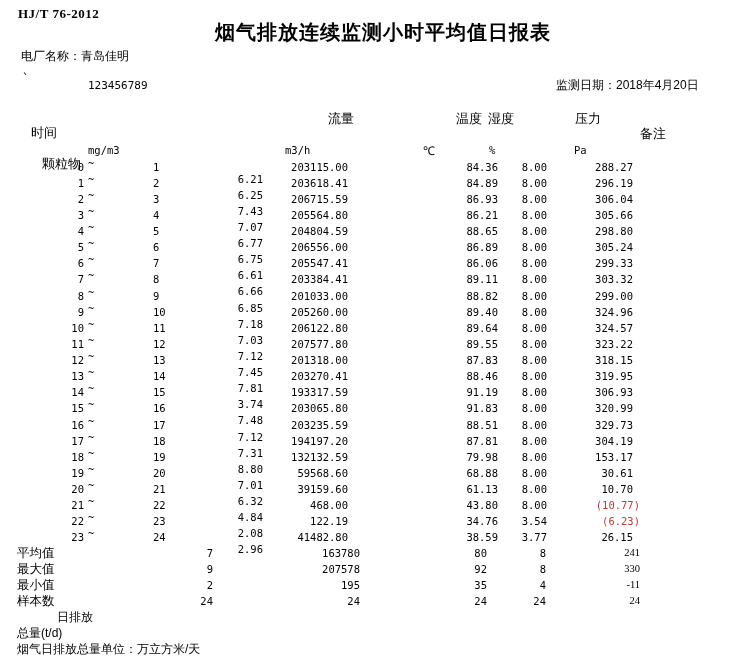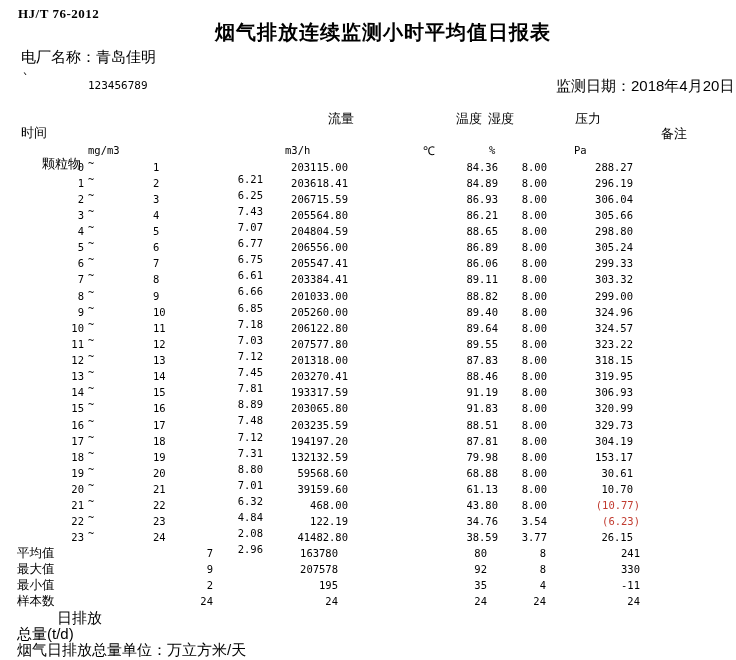--- a/index.html
+++ b/index.html
@@ -1,63 +1,63 @@
 <!DOCTYPE html>
 <html><head>
 <meta charset="utf-8">
 <style>
   html,body{margin:0;padding:0;}
   body{
     width:736px;height:660px;background:#ffffff;color:#000000;
     font-family:"Liberation Sans",sans-serif;position:relative;overflow:hidden;
   }
   .abs{position:absolute;white-space:pre;}
-  .cn{font-size:15px;font-family:"Liberation Sans",sans-serif;}
+  .cn{font-size:12px;font-family:"Liberation Sans",sans-serif;}
   .cn-h{font-size:13px;font-family:"Liberation Sans",sans-serif;}
   .mono{font-family:"DejaVu Sans Mono",monospace;font-size:10.5px;}
   .std{font-family:"Liberation Serif",serif;font-weight:bold;font-size:13px;letter-spacing:0.5px;}
   .title{font-size:20px;font-weight:bold;letter-spacing:1px;}
   
   .row{position:absolute;left:0;width:736px;height:16px;line-height:16px;}
   .c{position:absolute;top:0;font-family:"DejaVu Sans Mono",monospace;font-size:10.5px;white-space:pre;}
   .ra{text-align:right;width:110px;}
   .c-hstart{left:-26px;}
   .c-tilde{left:88px;top:-3px;font-size:10px;}
   .c-hend{left:153px;text-align:left;}
   .c-pm{left:153px;margin-top:12px;}
   .c-flow{left:238px;}
   .c-temp{left:388px;}
   .c-hum{left:437px;}
   .c-press{left:523px;}
   .c-press.alarm{left:530px;}
   
   .c-label{left:17px;font-family:"Liberation Sans",sans-serif;font-size:12.5px;}
   .s-pm{left:103px;}
-  .s-flow{left:228px;}
+  .s-flow{left:250px;}
   .s-temp{left:377px;}
   .s-hum{left:436px;}
-  .s-press{left:530px;}
+  .s-press{left:530px;font-family:Liberation Serif, serif;}
 </style>
 </head>
 <body>
 
 <div class="abs std" style="left:18px;top:6px;">HJ/T 76-2012</div>
 <div class="abs title" style="left:215px;top:19px;">烟气排放连续监测小时平均值日报表</div>
 <div class="abs cn" style="left:21px;top:48px;">电厂名称：青岛佳明</div>
 <div class="abs mono" style="left:22px;top:72px;font-size:12px;">`</div>
 <div class="abs mono" style="left:88px;top:79px;font-size:11px;">123456789</div>
 <div class="abs cn" style="left:556px;top:77px;">监测日期：2018年4月20日</div>
 
 <div class="abs cn-h" style="left:42px;top:110px;margin-top:45px;">颗粒物</div>
 <div class="abs cn-h" style="left:328px;top:110px;">流量</div>
 <div class="abs cn-h" style="left:456px;top:110px;">温度</div>
 <div class="abs cn-h" style="left:488px;top:110px;">湿度</div>
 <div class="abs cn-h" style="left:575px;top:110px;">压力</div>
-<div class="abs cn-h" style="left:21px;top:124px;">时间</div>
-<div class="abs cn-h" style="left:640px;top:125px;margin-left:21px;">备注</div>
+<div class="abs cn-h" style="left:31px;top:124px;">时间</div>
+<div class="abs cn-h" style="left:640px;top:125px;">备注</div>
 
 <div class="abs mono" style="left:88px;top:144px;">mg/m3</div>
 <div class="abs mono" style="left:285px;top:144px;">m3/h</div>
 <div class="abs mono" style="left:423px;top:142px;font-size:12px;">℃</div>
 <div class="abs mono" style="left:489px;top:144px;">%</div>
 <div class="abs mono" style="left:574px;top:144px;">Pa</div>
 
 <div id="rows">
     <div class="row" style="top: 158.5px;">
       <span class="c c-hstart ra">0</span>
@@ -196,21 +196,21 @@
       <span class="c c-pm ra">7.81</span>
       <span class="c c-flow ra">203270.41</span>
       <span class="c c-temp ra">88.46</span>
       <span class="c c-hum ra">8.00</span>
       <span class="c c-press ra">319.95</span>
     </div>
     <div class="row" style="top: 384.32px;">
       <span class="c c-hstart ra">14</span>
       <span class="c c-tilde">~</span>
       <span class="c c-hend">15</span>
-      <span class="c c-pm ra">8.89</span>
+      <span class="c c-pm ra">3.74</span>
       <span class="c c-flow ra">193317.59</span>
       <span class="c c-temp ra">91.19</span>
       <span class="c c-hum ra">8.00</span>
       <span class="c c-press ra">306.93</span>
     </div>
     <div class="row" style="top: 400.45px;">
       <span class="c c-hstart ra">15</span>
       <span class="c c-tilde">~</span>
       <span class="c c-hend">16</span>
       <span class="c c-pm ra">7.48</span>

